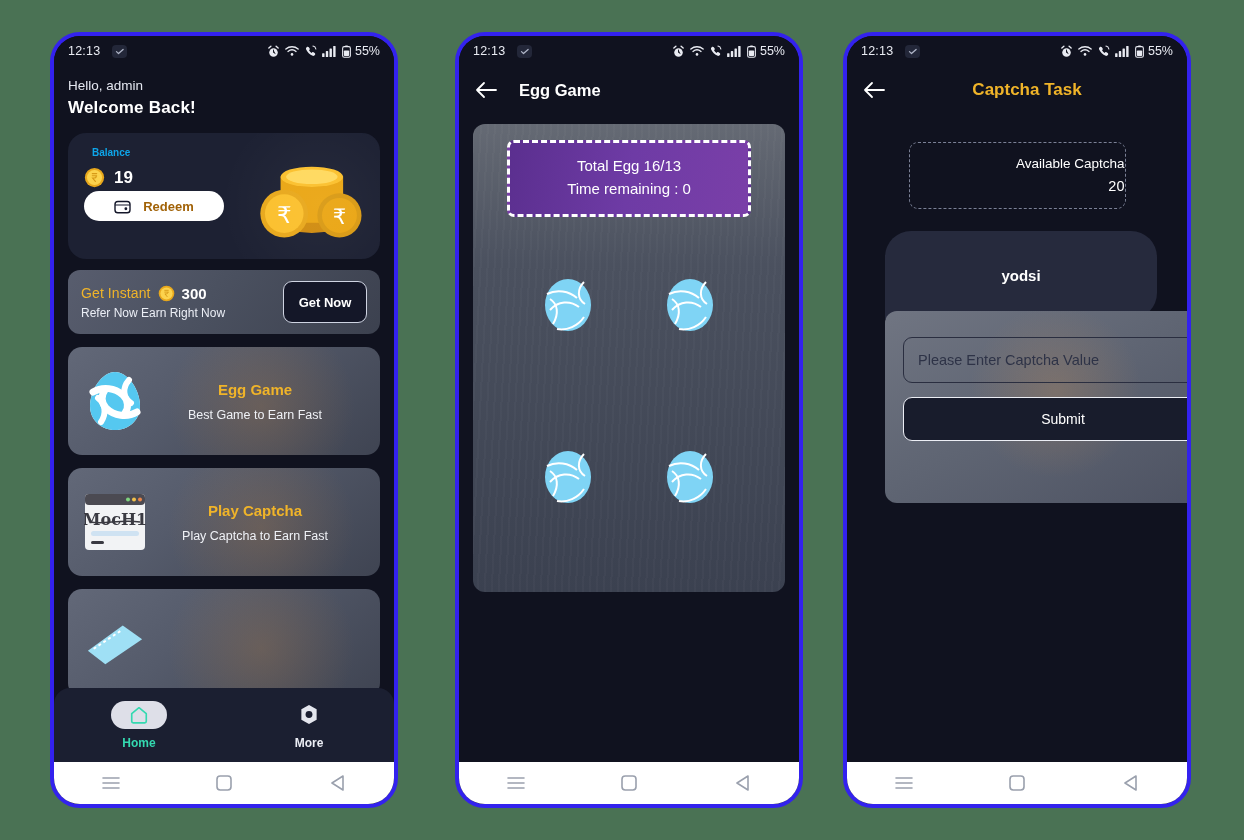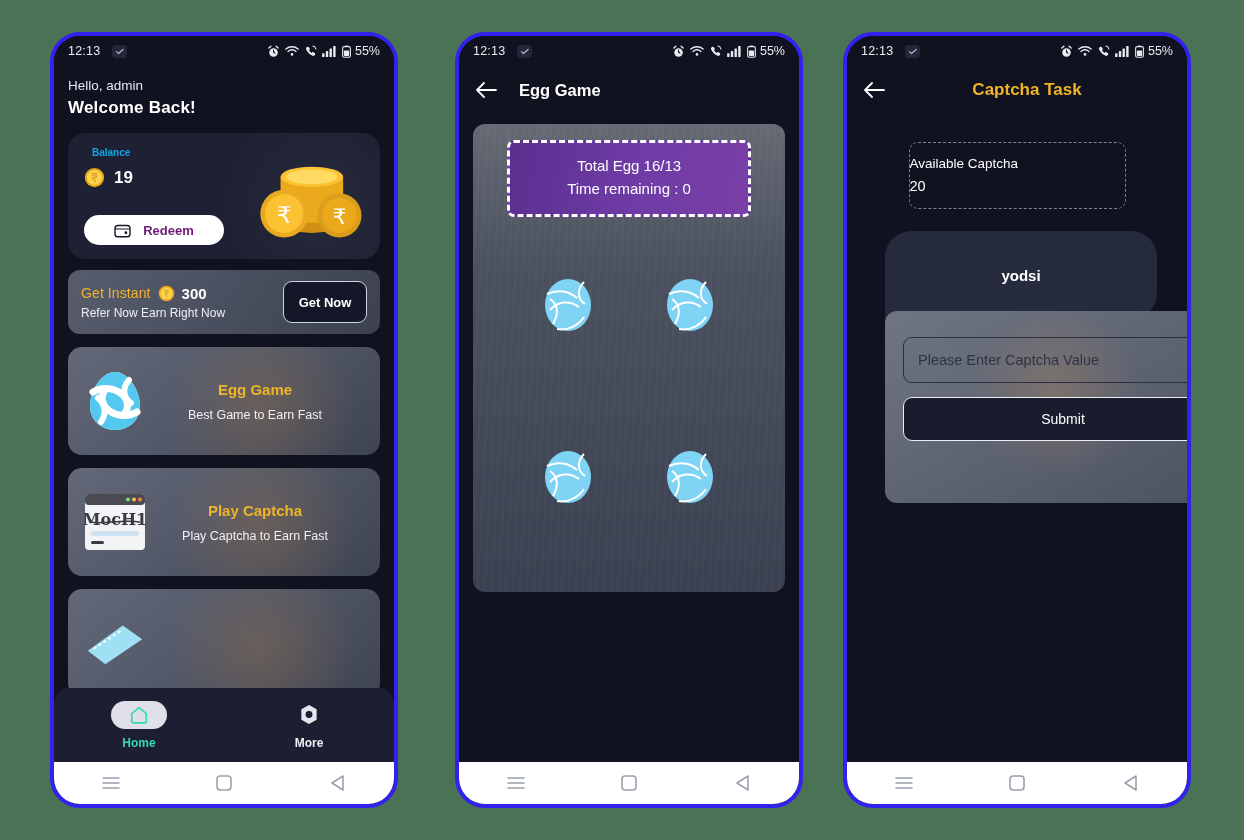--- a/index.html
+++ b/index.html
@@ -57,23 +57,23 @@
   .balance-card::after{
     content:""; position:absolute; right:-40px; top:-30px;
     width:200px; height:200px; border-radius:50%;
     background: radial-gradient(circle, rgba(255,255,255,.045), rgba(255,255,255,0) 70%);
   }
   .bal-title { font-size: 10px; font-weight: 700; color: #0ea5e9; margin-left: 8px; }
   .bal-row { display: flex; align-items: center; gap: 9px; margin-top: 9px; }
   .coin-sm { width: 21px; height: 21px; flex: none; }
   .bal-amt { font-size: 17px; font-weight: 700; color: #ffffff; }
   .redeem-btn {
-    margin-top: 27px; width: 140px; height: 30px; border-radius: 16px;
+    margin-top: 3px; width: 140px; height: 30px; border-radius: 16px;
     background: #ffffff; display: flex; align-items: center; justify-content: center;
-    gap: 12px; color: #701a75; font-size: 13px; font-weight: 700; cursor: pointer;
+    gap: 12px; color: #a16207; font-size: 13px; font-weight: 700; cursor: pointer;
   }
   .coins-art { position: absolute; right: 14px; top: 18px; width: 112px; height: 92px; }
 
   .instant-card {
     margin-top: 11px; height: 64px; border-radius: 12px;
     background: linear-gradient(125deg, #585d6e 0%, #4b5160 45%, #3c414f 100%);
     display: flex; align-items: center; padding: 0 13px; position: relative;
   }
   .inst-left { flex: 1; }
   .inst-top { display: flex; align-items: center; gap: 7px; }
@@ -147,21 +147,21 @@
     position: absolute; left: 0; right: 0; top: 150px;
     display: grid; grid-template-columns: 1fr 1fr; row-gap: 110px; justify-items: center;
     padding: 0 34px;
   }
   .egg-cell { cursor: pointer; }
 
   
   .cap-body { padding: 0 14px; }
   .avail-box {
     margin: 28px auto 0; width: 217px; border: 1.4px dashed #7b8196; border-radius: 9px;
-    padding: 13px 0 14px; text-align: left;
+    padding: 13px 0 14px; text-align: right;
   }
   .avail-box .l1 { font-size: 13.5px; color: #ffffff; }
   .avail-box .l2 { font-size: 14.5px; color: #ffffff; margin-top: 7px; }
 
   .cap-wrap { position: relative; margin-top: 22px; height: 272px; }
   .cap-bubble {
     position: absolute; left: 24px; top: 0; width: 272px; height: 88px;
     background: #262a3d; border-radius: 26px 26px 26px 0;
     display: flex; align-items: center; justify-content: center;
   }

